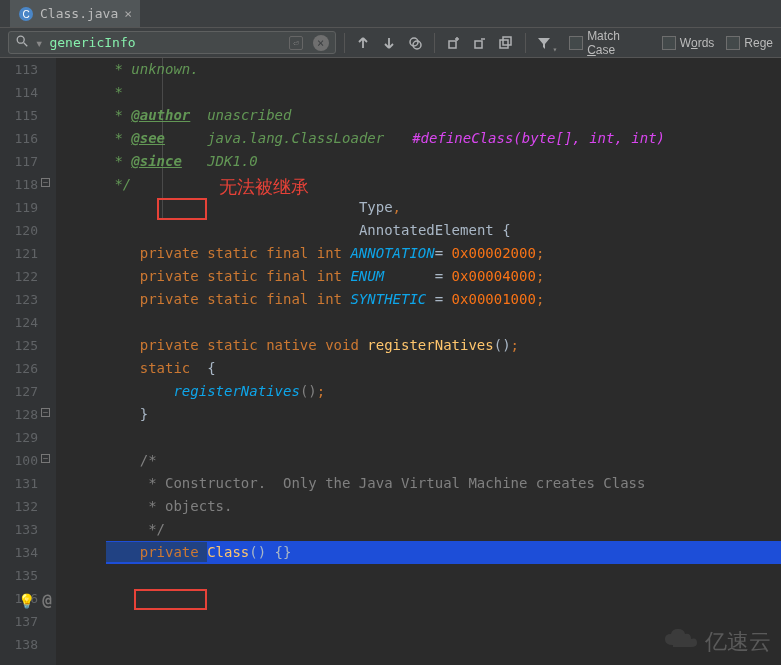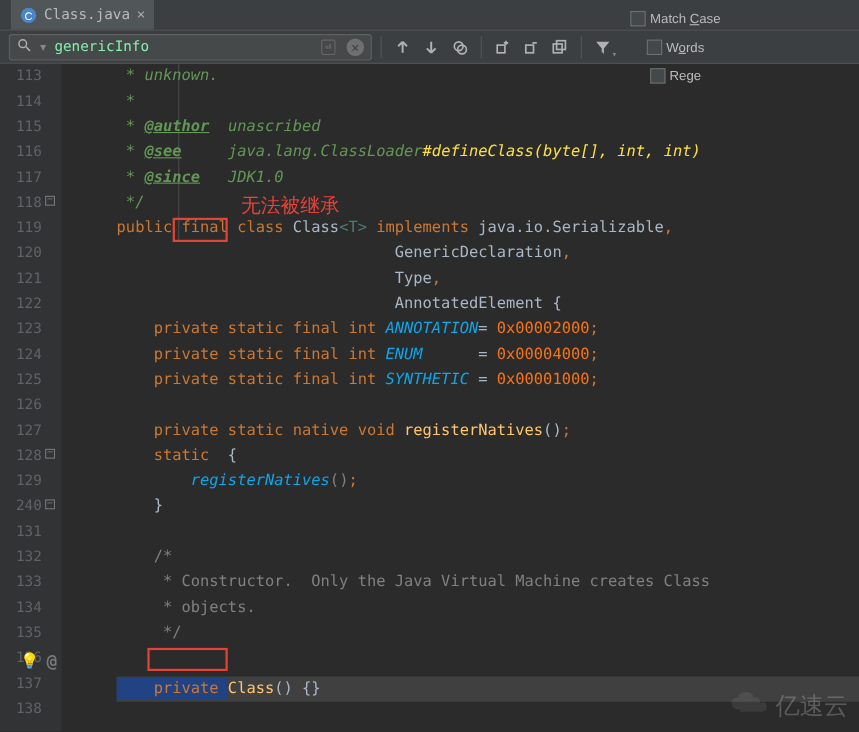--- a/index.html
+++ b/index.html
@@ -79,21 +79,21 @@
       color: #888;
     }
     .clear-btn {
       width: 16px; height: 16px;
       border-radius: 50%;
       background: #6f6f6f;
       display: flex; align-items: center; justify-content: center;
       color: #3c3f41; font-size: 12px; cursor: pointer;
     }
     .toolbar-sep { width: 1px; height: 20px; background: #555; margin: 0 4px; }
-    .dropdown-wrap { display: flex; align-items: center; gap: 12px; margin-left: 10px; flex-direction: column; }
+    .dropdown-wrap { display: flex; align-items: center; gap: 12px; margin-left: 10px; }
     .checkbox-wrap {
       display: flex;
       align-items: center;
       gap: 4px;
       color: #bbbbbb;
       font-size: 12px;
       font-family: "Segoe UI", sans-serif;
       cursor: pointer;
     }
     .checkbox-wrap .box {
@@ -165,30 +165,30 @@
     .doc-border {
       position: absolute;
       left: 106px;
       top: 0;
       width: 1px;
       height: 161px;
       background: #4a4a4a;
     }
     .c-comment { color: #629755; }
     .c-doctag { color: #629755; font-weight: bold; text-decoration: underline; }
-    .c-docref { color: #fde047; font-style: italic; font-weight: normal;}
+    .c-docref { color: #d946ef; font-style: italic; font-weight: normal; margin-left: 28px;}
     .c-keyword { color: #cc7832; font-style: normal; }
     .c-class { color: #a9b7c6; font-style: normal; }
     .c-type-param { color: #507874; font-style: normal; }
     .c-static { color: #0ea5e9; font-style: italic; }
     .c-number { color: #f97316; font-style: normal; }
     .c-method { color: #ffc66d; font-style: normal; }
     .c-gray { color: #808080; font-style: normal; }
     .c-semi { color: #cc7832; font-style: normal; }
-    .cursor-line { background: #404040; margin-top: 28px; }
+    .cursor-line { background: #1d4ed8; }
     .caret-bg { background: #214283; }
     .red-box {
       position: absolute;
       border: 2px solid #e74238;
       pointer-events: none;
     }
     .red-text {
       position: absolute;
       color: #e74238;
       font-size: 18px;
@@ -315,42 +315,40 @@
     <div class="gutter-line">120</div>
     <div class="gutter-line">121</div>
     <div class="gutter-line">122</div>
     <div class="gutter-line">123</div>
     <div class="gutter-line">124</div>
     <div class="gutter-line">125</div>
     <div class="gutter-line">126</div>
     <div class="gutter-line">127</div>
     <div class="gutter-line"><span>128</span><span class="gutter-fold">−</span></div>
     <div class="gutter-line">129</div>
-    <div class="gutter-line"><span>240</span><span class="gutter-fold">−</span></div>
+    <div class="gutter-line"><span>100</span><span class="gutter-fold">−</span></div>
     <div class="gutter-line">131</div>
     <div class="gutter-line">132</div>
     <div class="gutter-line">133</div>
     <div class="gutter-line">134</div>
     <div class="gutter-line">135</div>
     <div class="gutter-line"><span class="gutter-mark">@</span><span>136</span><span class="gutter-bulb">💡</span></div>
     <div class="gutter-line">137</div>
     <div class="gutter-line">138</div>
   </div>
 
   <div class="code-area">
     <div class="doc-border"></div>
 
     <div class="code-line"><span class="c-comment"> * </span><span class="c-comment">unknown.</span></div>
     <div class="code-line"><span class="c-comment"> *</span></div>
     <div class="code-line"><span class="c-comment"> * </span><span class="c-doctag">@author</span><span class="c-comment">  unascribed</span></div>
     <div class="code-line"><span class="c-comment"> * </span><span class="c-doctag">@see</span><span class="c-comment">     java.lang.ClassLoader</span><span class="c-docref">#defineClass(byte[], int, int)</span></div>
     <div class="code-line"><span class="c-comment"> * </span><span class="c-doctag">@since</span><span class="c-comment">   JDK1.0</span></div>
     <div class="code-line"><span class="c-comment"> */</span></div>
-    <div class="code-line normal"><span class="c-keyword">public final class </span><span class="c-class">Class</span><span class="c-type-param">&lt;T&gt;</span><span class="c-keyword"> implements </span><span class="c-class">java.io.Serializable</span><span class="c-semi">,</span></div>
-    <div class="code-line normal"><span>                              </span><span class="c-class">GenericDeclaration</span><span class="c-semi">,</span></div>
     <div class="code-line normal"><span>                              </span><span class="c-class">Type</span><span class="c-semi">,</span></div>
     <div class="code-line normal"><span>                              </span><span class="c-class">AnnotatedElement </span><span>{</span></div>
     <div class="code-line normal"><span class="c-keyword">    private static final int </span><span class="c-static">ANNOTATION</span><span class="c-class">= </span><span class="c-number">0x00002000</span><span class="c-semi">;</span></div>
     <div class="code-line normal"><span class="c-keyword">    private static final int </span><span class="c-static">ENUM</span><span>      </span><span class="c-class">= </span><span class="c-number">0x00004000</span><span class="c-semi">;</span></div>
     <div class="code-line normal"><span class="c-keyword">    private static final int </span><span class="c-static">SYNTHETIC</span><span> </span><span class="c-class">= </span><span class="c-number">0x00001000</span><span class="c-semi">;</span></div>
     <div class="code-line normal"></div>
     <div class="code-line normal"><span class="c-keyword">    private static native void </span><span class="c-method">registerNatives</span><span>()</span><span class="c-semi">;</span></div>
     <div class="code-line normal"><span class="c-keyword">    static </span><span> {</span></div>
     <div class="code-line"><span>        </span><span class="c-static">registerNatives</span><span class="c-gray" style="font-style:normal">()</span><span class="c-semi">;</span></div>
     <div class="code-line normal"><span>    </span><span>}</span></div>

